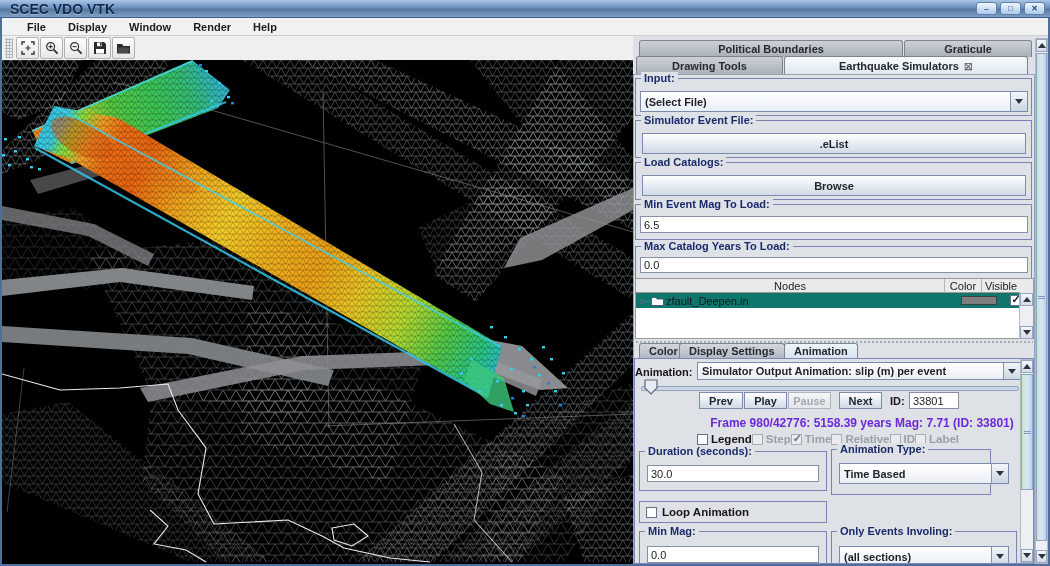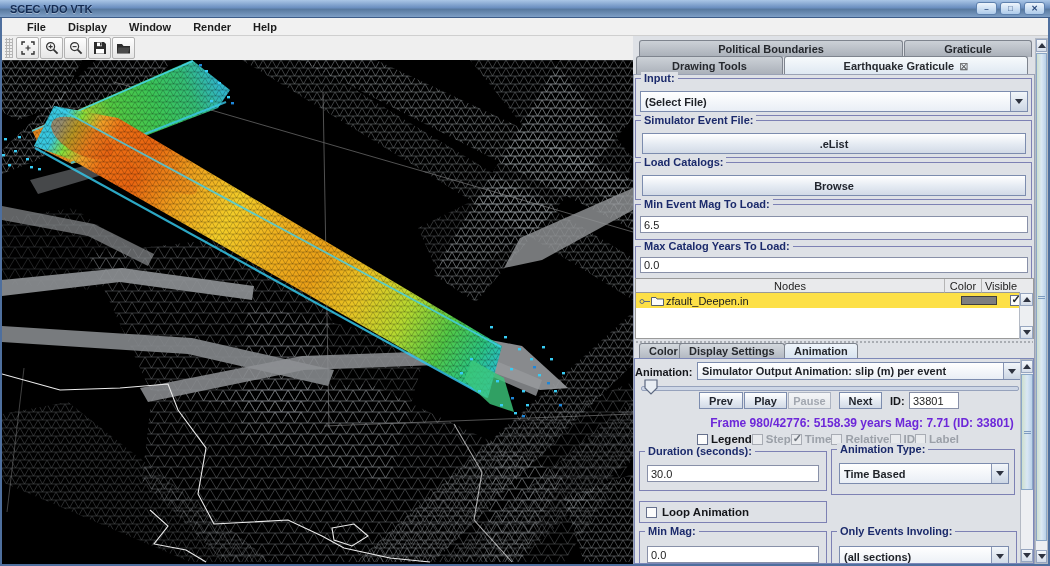--- a/index.html
+++ b/index.html
@@ -7,21 +7,21 @@
   .win{
     position:relative;width:1050px;height:566px;overflow:hidden;
     background:#dee1e6;font-family:"Liberation Sans",sans-serif;
     box-shadow:inset 0 0 0 2px #4e6f9e;
   }
   
   .titlebar{position:absolute;left:0;top:0;width:100%;height:18px;
     background:linear-gradient(#aac6e6,#6b8fc0 45%,#58799f 55%,#7e9fc6);
     display:flex;align-items:center;padding-left:10px;
     border-bottom:1px solid #3d5c88;}
-  .title-text{font-size:11px;font-weight:bold;color:#122a52;text-shadow:0 1px 0 rgba(255,255,255,.35);}
+  .title-text{font-size:14px;font-weight:bold;color:#122a52;text-shadow:0 1px 0 rgba(255,255,255,.35);}
   .winbtns{position:absolute;right:5px;top:2px;display:flex;gap:3px;}
   .winbtn{width:21px;height:13px;border-radius:3px;border:1px solid #5d80ad;
     background:linear-gradient(#eef5fc,#aecbea);display:flex;align-items:center;justify-content:center;
     font-size:8px;font-weight:bold;color:#27477a;line-height:1;}
   .menubar{position:absolute;left:2px;top:18px;width:1046px;height:18px;background:#f1f1f1;
     border-bottom:1px solid #cfcfcf;display:flex;align-items:center;padding-left:14px;}
   .menu-item{font-size:11px;font-weight:bold;color:#1c1c1c;padding:0 11px;height:100%;display:flex;align-items:center;}
   .toolbar{position:absolute;left:2px;top:36px;width:631px;height:24px;background:#efefef;
     display:flex;align-items:center;padding-left:3px;}
   .grip{width:8px;height:20px;margin-right:3px;
@@ -60,21 +60,21 @@
   .sb-btn{position:absolute;left:0;width:100%;height:13px;border:1px solid #97a6c0;
     background:linear-gradient(#f5f8fb,#d4dce8);display:flex;align-items:center;justify-content:center;}
   .sb-thumb{position:absolute;left:0;width:100%;background:linear-gradient(90deg,#dcead8,#cfe0d0 2%,#d9e7f4,#b9d0e8);
     border:1px solid #8aa6c6;display:flex;align-items:center;justify-content:center;flex-direction:column;gap:1px;}
   .sb-grip{width:7px;height:1px;background:#7d9bc0;}
   
   .ntable{position:absolute;background:#fff;border:1px solid #9a9a9a;}
   .nhead{display:flex;height:14px;background:#e9eaec;}
   .nhcell{border-right:1px solid #b5b5b5;border-bottom:1px solid #999;font-size:11px;color:#222;
     display:flex;align-items:center;justify-content:center;}
-  .nrow{display:flex;height:15px;background:#fde047;align-items:center;}
+  .nrow{display:flex;height:15px;background:#0f766e;align-items:center;}
   .swatch{width:36px;height:9px;background:#7e7e7e;border:1px solid #3f3f3f;}
   .cb{width:11px;height:11px;background:#fcfcfc;border:1px solid #66708c;position:relative;flex:none;}
   .cb.dis{background:#e9ebee;border-color:#a8acb4;}
   .cb.checked::after{content:"✓";position:absolute;top:-3px;left:1px;font-size:11px;font-weight:bold;color:#24282e;}
   .cb.checked.dis::after{color:#6e747c;}
   .cblabel{font-size:11.5px;font-weight:bold;color:#15161a;}
   .cblabel.dis{color:#9ba0a8;}
   .splitter{position:absolute;background-image:radial-gradient(#a9adb3 1px,transparent 1.1px);background-size:4px 4px;}
   .ltab{position:absolute;top:307px;height:15px;display:flex;align-items:center;justify-content:center;
     font-size:11px;font-weight:bold;color:#26292e;background:linear-gradient(#d3d8dd,#b3b9c2);
@@ -292,21 +292,21 @@
     <div class="tab" style="left:6px;top:4px;width:264px;height:17px;">
       <span>Political Boundaries</span>
     </div>
     <div class="tab" style="left:271px;top:4px;width:128px;height:17px;">
       <span>Graticule</span>
     </div>
     <div class="tab" style="left:3px;top:20px;width:147px;height:19px;">
       <span>Drawing Tools</span>
     </div>
     <div class="tab sel" style="left:151px;top:20px;width:244px;height:19px;">
-      <span>Earthquake Graticule</span>
+      <span>Earthquake Simulators</span>
       <span class="tab-close">⊠</span>
     </div>
 
     <div class="content-pane"></div>
 
     <div class="groupbox" style="left:2px;top:42px;width:397px;height:38px;">
       <span class="gtitle">Input:</span>
       <div class="jcombo" style="left:4px;top:12px;width:388px;height:21px;">
         <span class="ctxt">(Select File)</span>
         <span class="carr">
@@ -434,21 +434,21 @@
             <span class="cb dis"></span>
             <span class="cblabel dis">Label</span>
           </span>
       </div>
 
       <div class="groupbox" style="left:4px;top:92px;width:188px;height:40px;">
         <span class="gtitle">Duration (seconds):</span>
         <div class="jfield" style="left:7px;top:13px;width:172px;height:17px;">30.0</div>
       </div>
 
-      <div class="groupbox" style="left:196px;top:90px;width:184px;height:46px;">
+      <div class="groupbox" style="left:196px;top:90px;width:160px;height:46px;">
         <span class="gtitle">Animation Type:</span>
         <div class="jcombo" style="left:7px;top:13px;width:170px;height:21px;">
           <span class="ctxt">Time Based</span>
           <span class="carr">
               <span class="tri-dn"></span>
             </span>
         </div>
       </div>
 
       <div style="position:absolute;left:4px;top:142px;width:188px;height:22px;border:1px solid #7d81b4;display:flex;align-items:center;gap:5px;padding-left:6px;">

